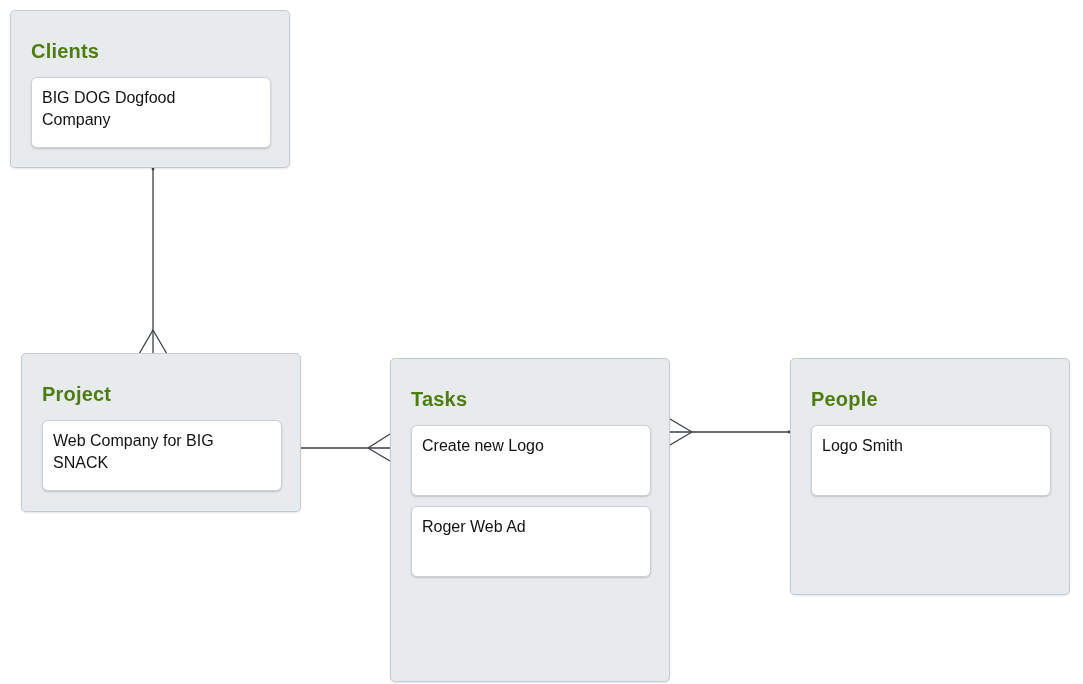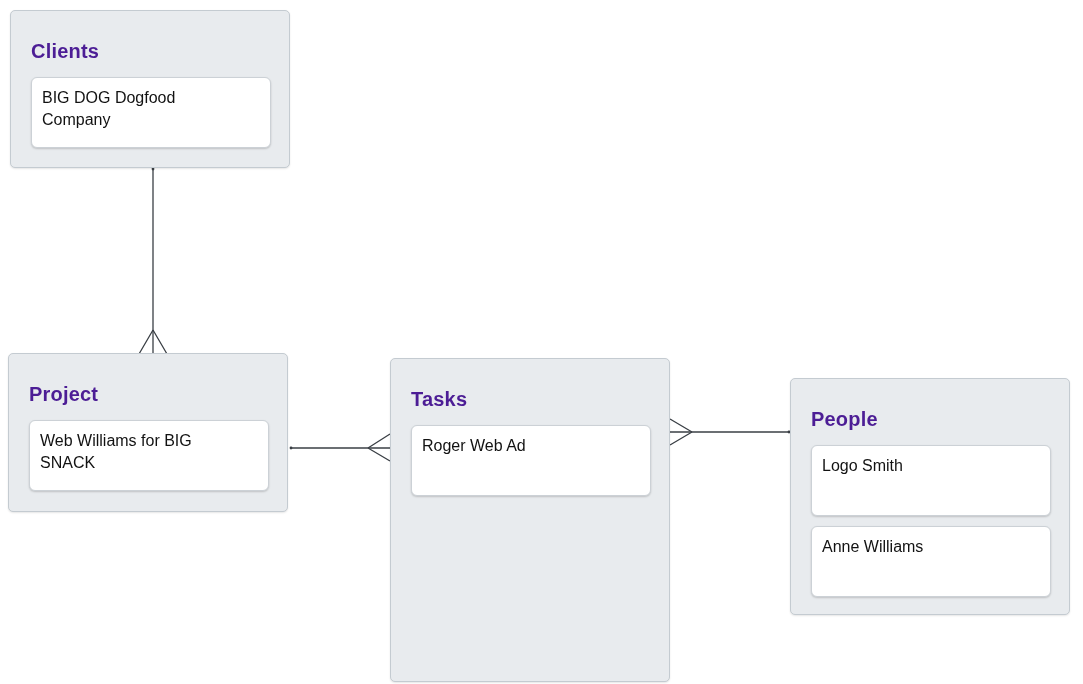--- a/index.html
+++ b/index.html
@@ -34,28 +34,28 @@
   .entity {
     position: absolute;
     background: #e8ebee;
     border: 1px solid #c4cbd1;
     border-radius: 5px;
     box-shadow: 0 1px 2px rgba(0,0,0,0.10);
     box-sizing: border-box;
     z-index: 2;
   }
   .entity--clients { left: 10px;  top: 10px;  width: 280px; height: 158px; }
-  .entity--project { left: 8px;  top: 353px; width: 280px; height: 159px; }
+  .entity--project { left: 21px;  top: 353px; width: 280px; height: 159px; }
   .entity--tasks   { left: 390px; top: 358px; width: 280px; height: 324px; }
-  .entity--people  { left: 790px; top: 378px; width: 280px; height: 237px; }
+  .entity--people  { left: 790px; top: 358px; width: 280px; height: 237px; }
   .entity-title {
     margin: 29px 20px 0 20px;
     font-size: 20px;
     font-weight: 700;
-    color: #4c1d95;
+    color: #4d7c0f;
     letter-spacing: 0.2px;
   }
   .cards {
     margin: 14px 18px 8px 20px;
     display: flex;
     flex-direction: column;
     gap: 10px;
     border-radius: 22px;
   }
   .card {
@@ -107,39 +107,39 @@
       <div class="card">
         <span class="card-label">BIG DOG Dogfood Company</span>
       </div>
     </div>
   </div>
 
   <div class="entity entity--project">
     <div class="entity-title">Project</div>
     <div class="cards">
       <div class="card">
-        <span class="card-label">Web Williams for BIG SNACK</span>
+        <span class="card-label">Web Company for BIG SNACK</span>
       </div>
     </div>
   </div>
 
   <div class="entity entity--tasks">
     <div class="entity-title">Tasks</div>
     <div class="cards">
+      <div class="card">
+        <span class="card-label">Create new Logo</span>
+      </div>
       <div class="card">
         <span class="card-label">Roger Web Ad</span>
       </div>
     </div>
   </div>
 
   <div class="entity entity--people">
     <div class="entity-title">People</div>
     <div class="cards">
       <div class="card">
         <span class="card-label">Logo Smith</span>
       </div>
-      <div class="card">
-        <span class="card-label">Anne Williams</span>
-      </div>
     </div>
   </div>
 
 </div>
 
 </body></html>

